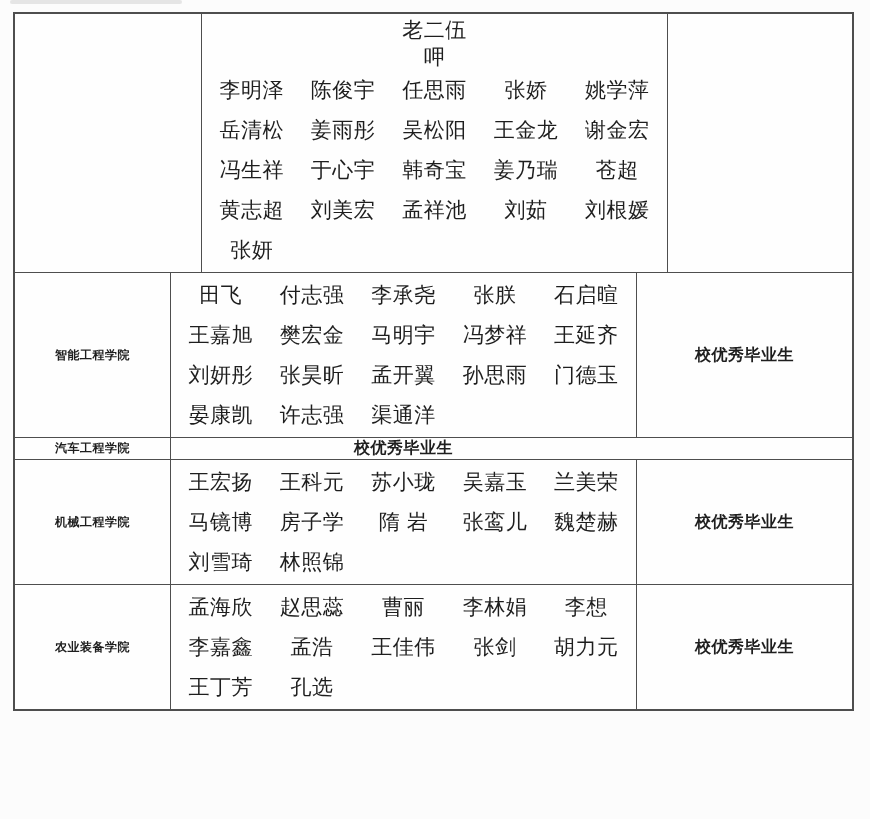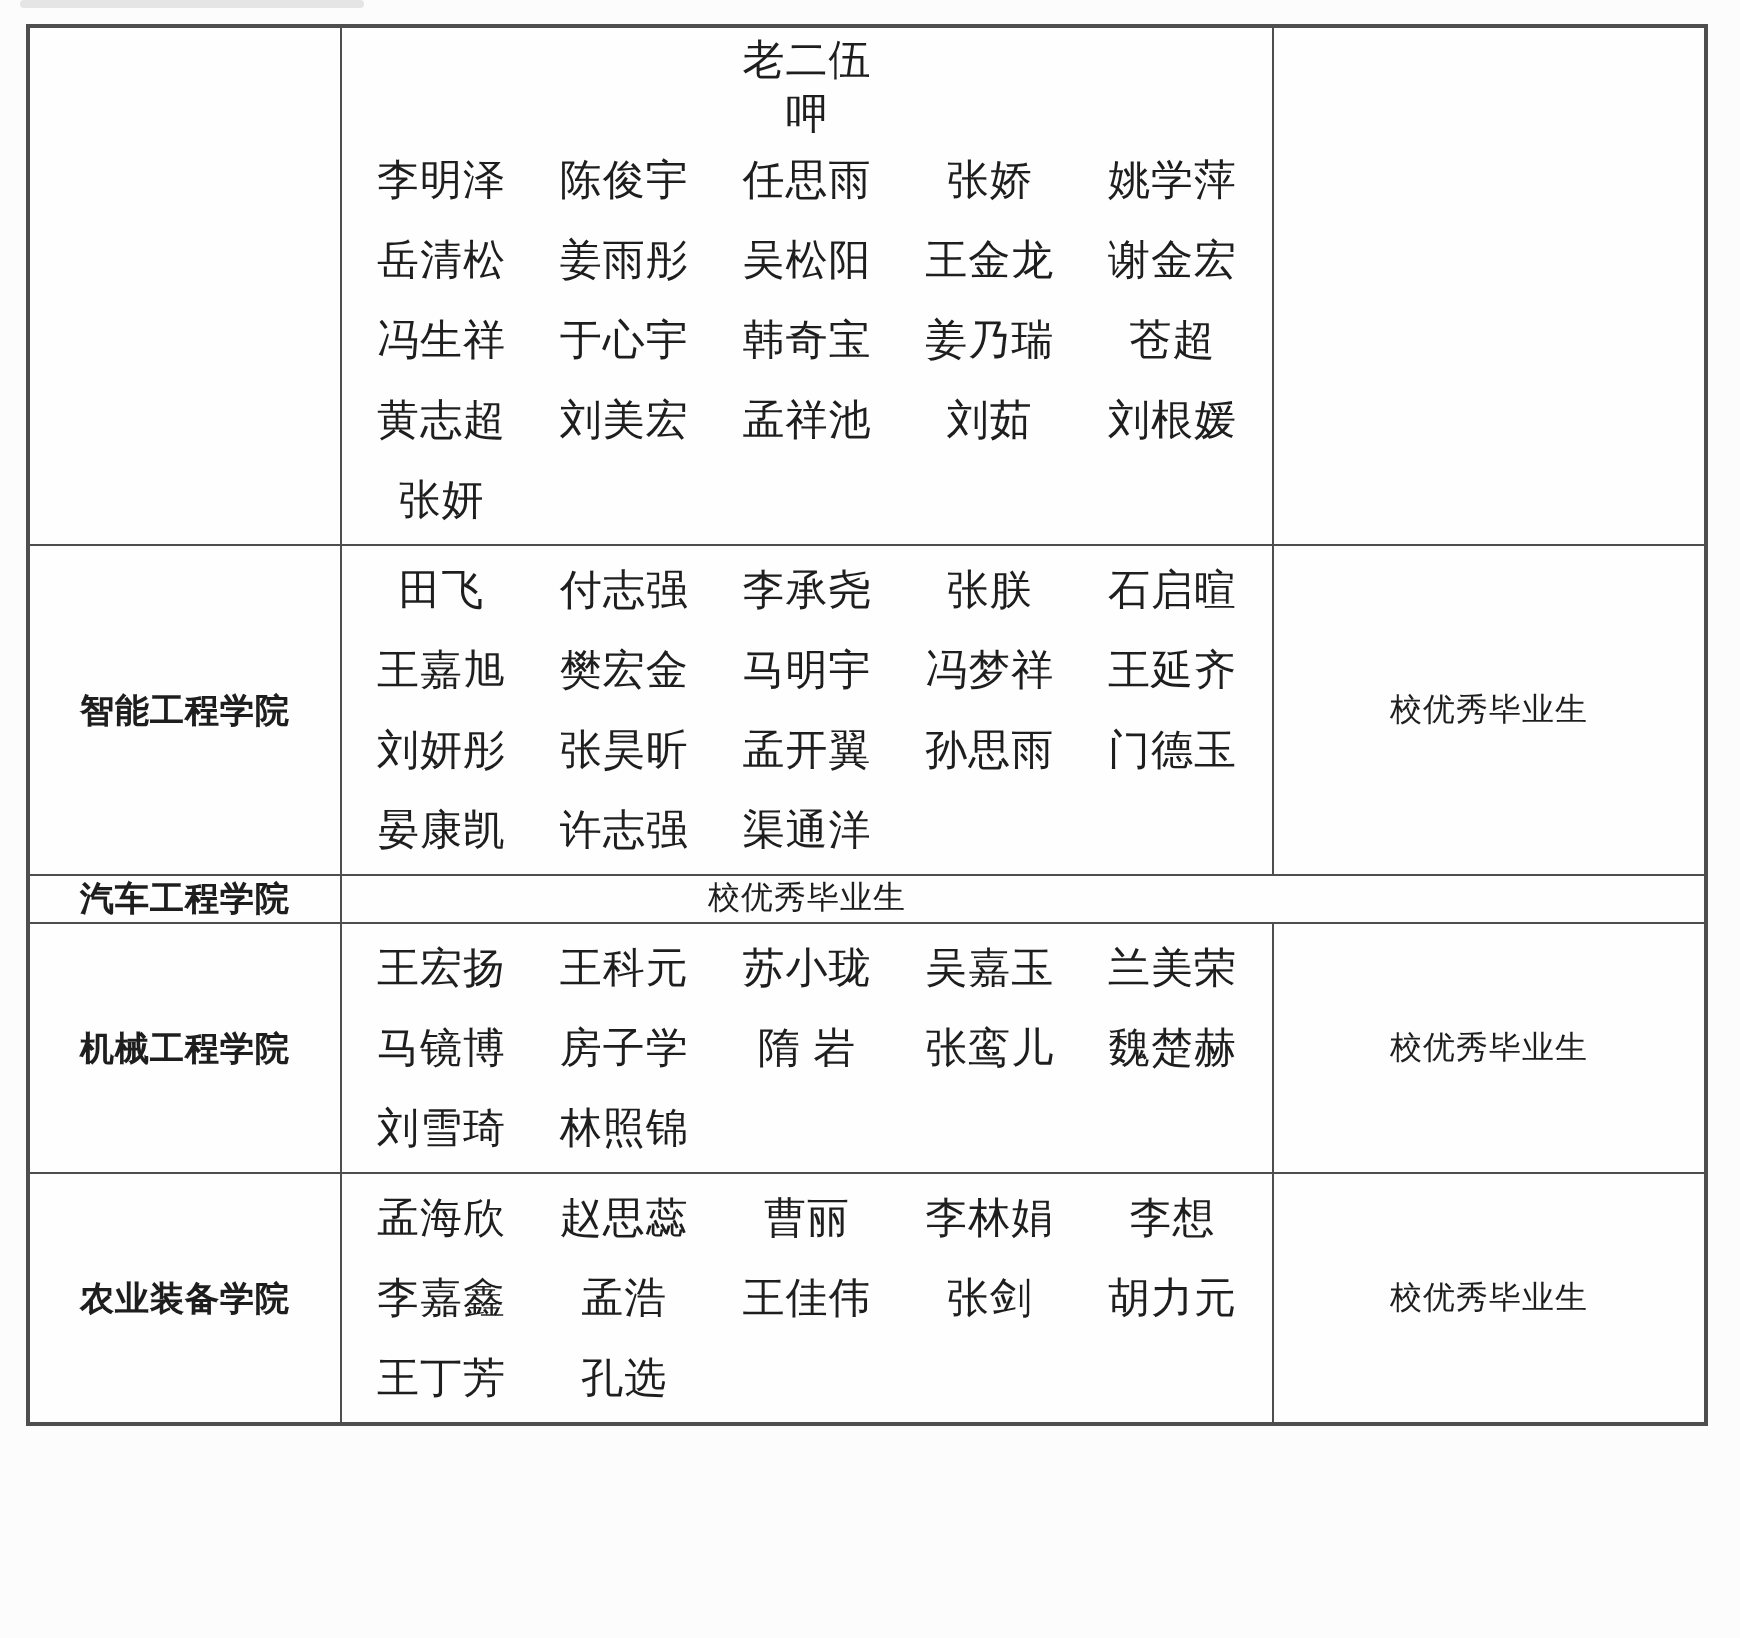--- a/index.html
+++ b/index.html
@@ -34,33 +34,34 @@
     background: #fefefe;
     box-sizing: border-box;
   }
   .t-row {
     display: grid;
     grid-template-columns: 155px 466px 1fr;
     border-top: 1px solid #4e4e4e;
   }
   .t-row:first-child {
     border-top: none;
+    padding-left: 31px;
   }
   .cell {
     border-left: 1px solid #4e4e4e;
     box-sizing: border-box;
   }
   .cell:first-child {
     border-left: none;
   }
   .college-cell {
     display: flex;
     align-items: center;
     justify-content: center;
-    font-size: 17px;
+    font-size: 12px;
     font-weight: 700;
     letter-spacing: 0.5px;
     text-align: center;
   }
   .names-cell {
     display: flex;
     flex-direction: column;
     justify-content: center;
     padding: 2px 4px;
   }
@@ -79,20 +80,21 @@
     letter-spacing: 0.5px;
     white-space: nowrap;
   }
   .award-cell {
     display: flex;
     align-items: center;
     justify-content: center;
     font-size: 16px;
     letter-spacing: 0.5px;
     text-align: center;
+    font-weight: bold;
   }
 </style>
 </head>
 <body>
 
 <div class="smudge"></div>
 
 <div class="grad-table">
     <div class="t-row">
       <div class="cell college-cell"></div>

